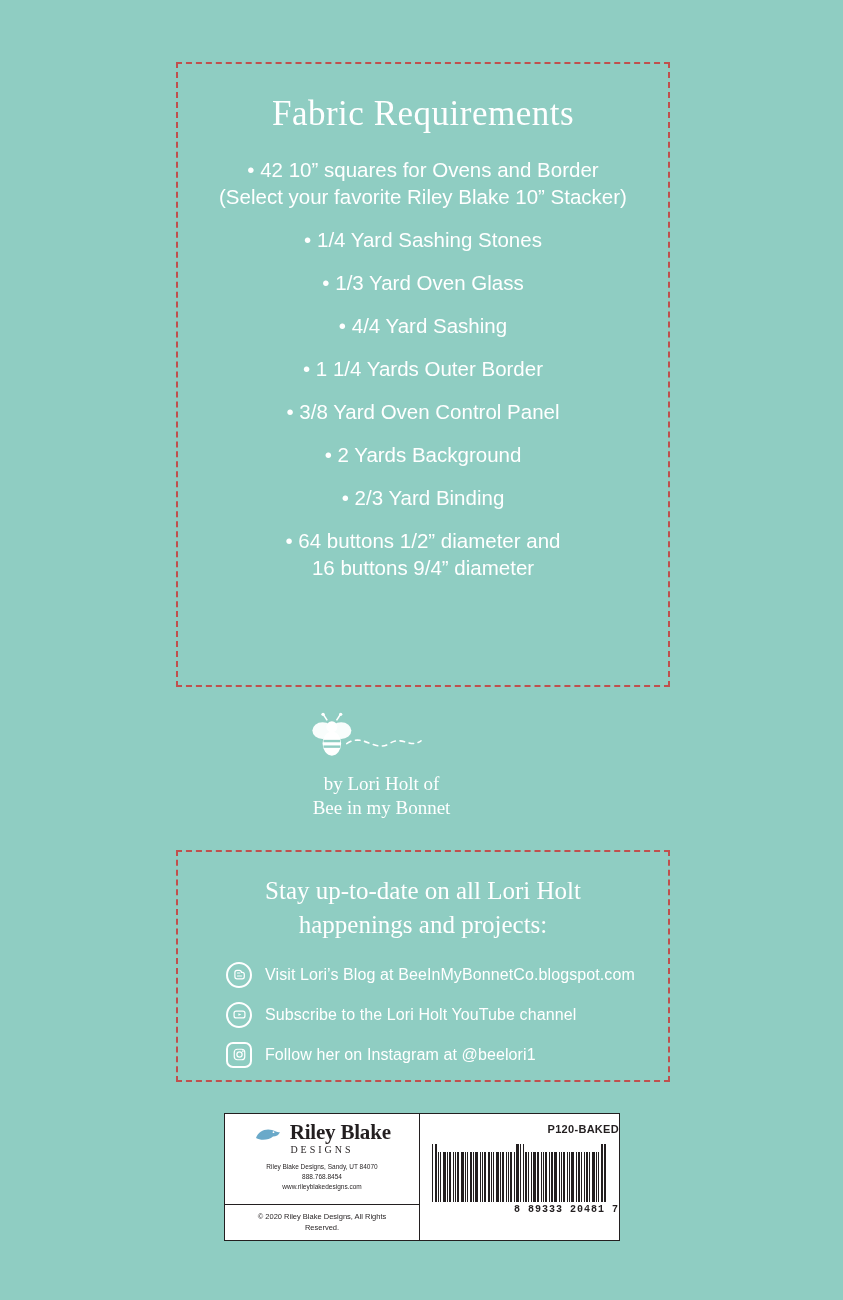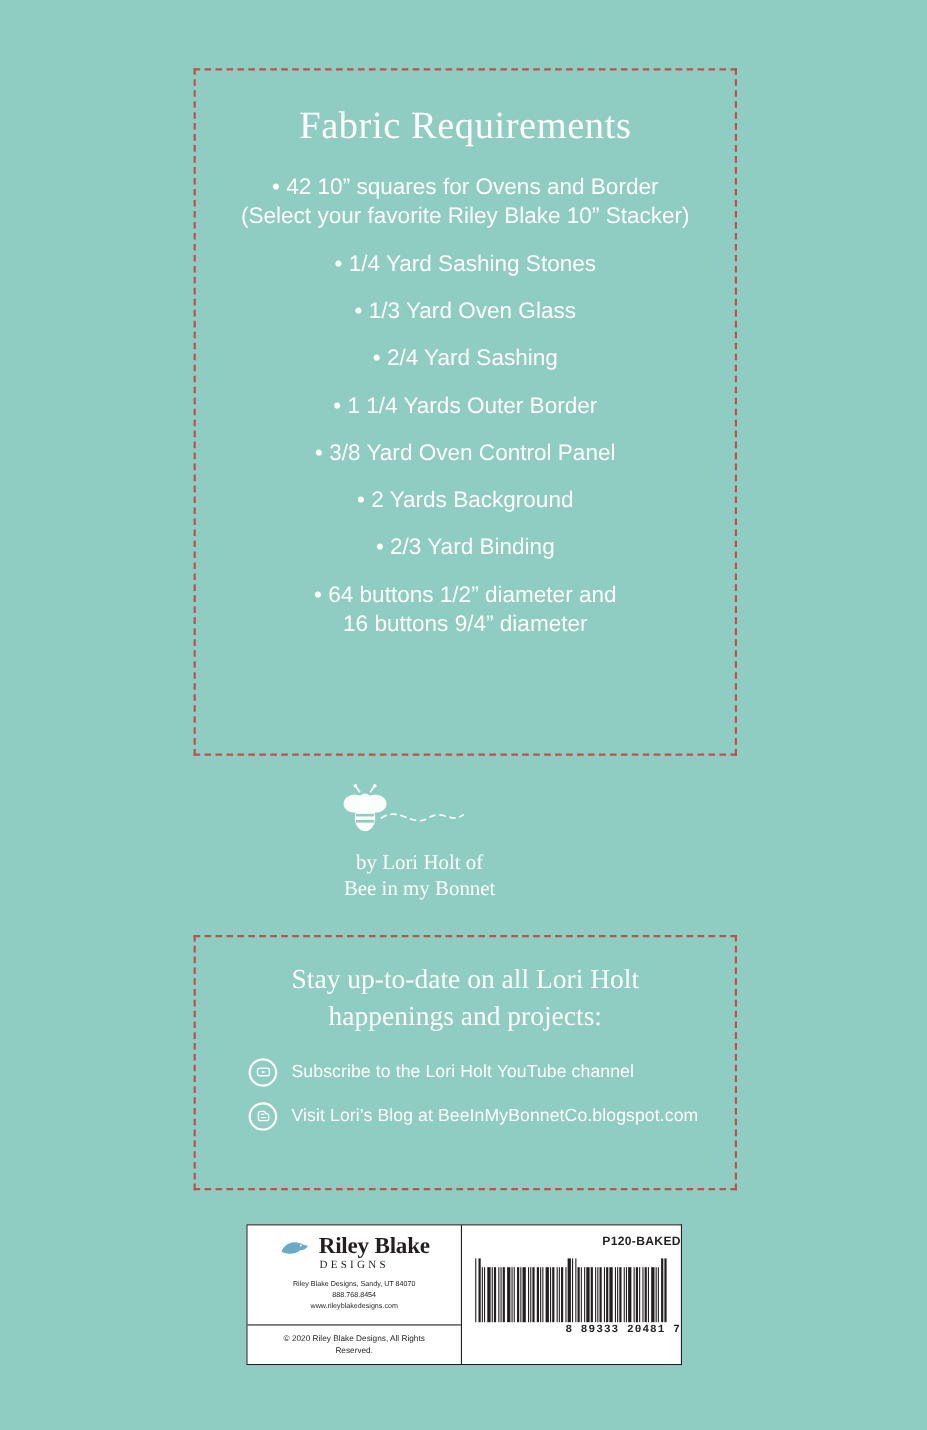--- a/index.html
+++ b/index.html
@@ -225,21 +225,21 @@
       <span>• 42 10” squares for Ovens and Border</span>
       <span class="sub">(Select your favorite Riley Blake 10” Stacker)</span>
     </li>
     <li class="req-item">
       <span>• 1/4 Yard Sashing Stones</span>
     </li>
     <li class="req-item">
       <span>• 1/3 Yard Oven Glass</span>
     </li>
     <li class="req-item">
-      <span>• 2/4 Yard Sashing</span>
+      <span>• 4/4 Yard Sashing</span>
     </li>
     <li class="req-item">
       <span>• 1 1/4 Yards Outer Border</span>
     </li>
     <li class="req-item">
       <span>• 3/8 Yard Oven Control Panel</span>
     </li>
     <li class="req-item">
       <span>• 2 Yards Background</span>
     </li>
@@ -277,37 +277,47 @@
 
 <div class="dashed-panel" id="social-panel">
   <h2 class="social-heading">
     <span>Stay up-to-date on all Lori Holt</span>
     <span class="l2">happenings and projects:</span>
   </h2>
 
   <div class="social-row">
     <span class="social-icon">
       <svg width="15" height="15" viewBox="0 0 16 16" fill="none">
+        <path d="M5.3 3.6h2.6a2.2 2.2 0 0 1 2.2 2.2h.9a2.1 2.1 0 0 1 2.1 2.1v2.5a2.2 2.2 0 0 1-2.2 2.2H5.3a2.2 2.2 0 0 1-2.2-2.2V5.8a2.2 2.2 0 0 1 2.2-2.2z" stroke="#ffffff" stroke-width="1.3"></path>
+        <path d="M5.9 6.4h2.3M5.9 9.6h4.3" stroke="#ffffff" stroke-width="1.3" stroke-linecap="round"></path>
+      </svg>
+    </span>
+    <span class="social-text">Visit Lori’s Blog at BeeInMyBonnetCo.blogspot.com</span>
+  </div>
+
+  <div class="social-row">
+    <span class="social-icon">
+      <svg width="15" height="15" viewBox="0 0 16 16" fill="none">
         <rect x="2.2" y="4.3" width="11.6" height="7.4" rx="2.2" stroke="#ffffff" stroke-width="1.3"></rect>
         <path d="M6.8 6.6 L10 8 L6.8 9.4 Z" fill="#ffffff"></path>
       </svg>
     </span>
     <span class="social-text">Subscribe to the Lori Holt YouTube channel</span>
   </div>
 
   <div class="social-row">
-    <span class="social-icon">
+    <span class="social-icon rounded">
       <svg width="15" height="15" viewBox="0 0 16 16" fill="none">
-        <path d="M5.3 3.6h2.6a2.2 2.2 0 0 1 2.2 2.2h.9a2.1 2.1 0 0 1 2.1 2.1v2.5a2.2 2.2 0 0 1-2.2 2.2H5.3a2.2 2.2 0 0 1-2.2-2.2V5.8a2.2 2.2 0 0 1 2.2-2.2z" stroke="#ffffff" stroke-width="1.3"></path>
-        <path d="M5.9 6.4h2.3M5.9 9.6h4.3" stroke="#ffffff" stroke-width="1.3" stroke-linecap="round"></path>
+        <rect x="2.4" y="2.4" width="11.2" height="11.2" rx="3.2" stroke="#ffffff" stroke-width="1.3"></rect>
+        <circle cx="8" cy="8" r="2.8" stroke="#ffffff" stroke-width="1.3"></circle>
+        <circle cx="11.6" cy="4.4" r="0.85" fill="#ffffff"></circle>
       </svg>
     </span>
-    <span class="social-text">Visit Lori’s Blog at BeeInMyBonnetCo.blogspot.com</span>
-  </div>
-
+    <span class="social-text">Follow her on Instagram at @beelori1</span>
+  </div>
 </div>
 
 <div id="label-block">
   <div class="label-left">
     <div class="brand-area">
       <svg class="bird" width="30" height="17" viewBox="0 0 30 17">
         <path d="M3 12 C5 5, 13 2, 19 4 C23 5.2, 25 7, 27 6 C26 9, 23 10.5, 20 10.5 C16 14, 8 15, 3 12 Z" fill="#6aa9c9"></path>
         <circle cx="20.5" cy="6.2" r="0.9" fill="#ffffff"></circle>
       </svg>
       <span class="brand-name">Riley Blake</span>

